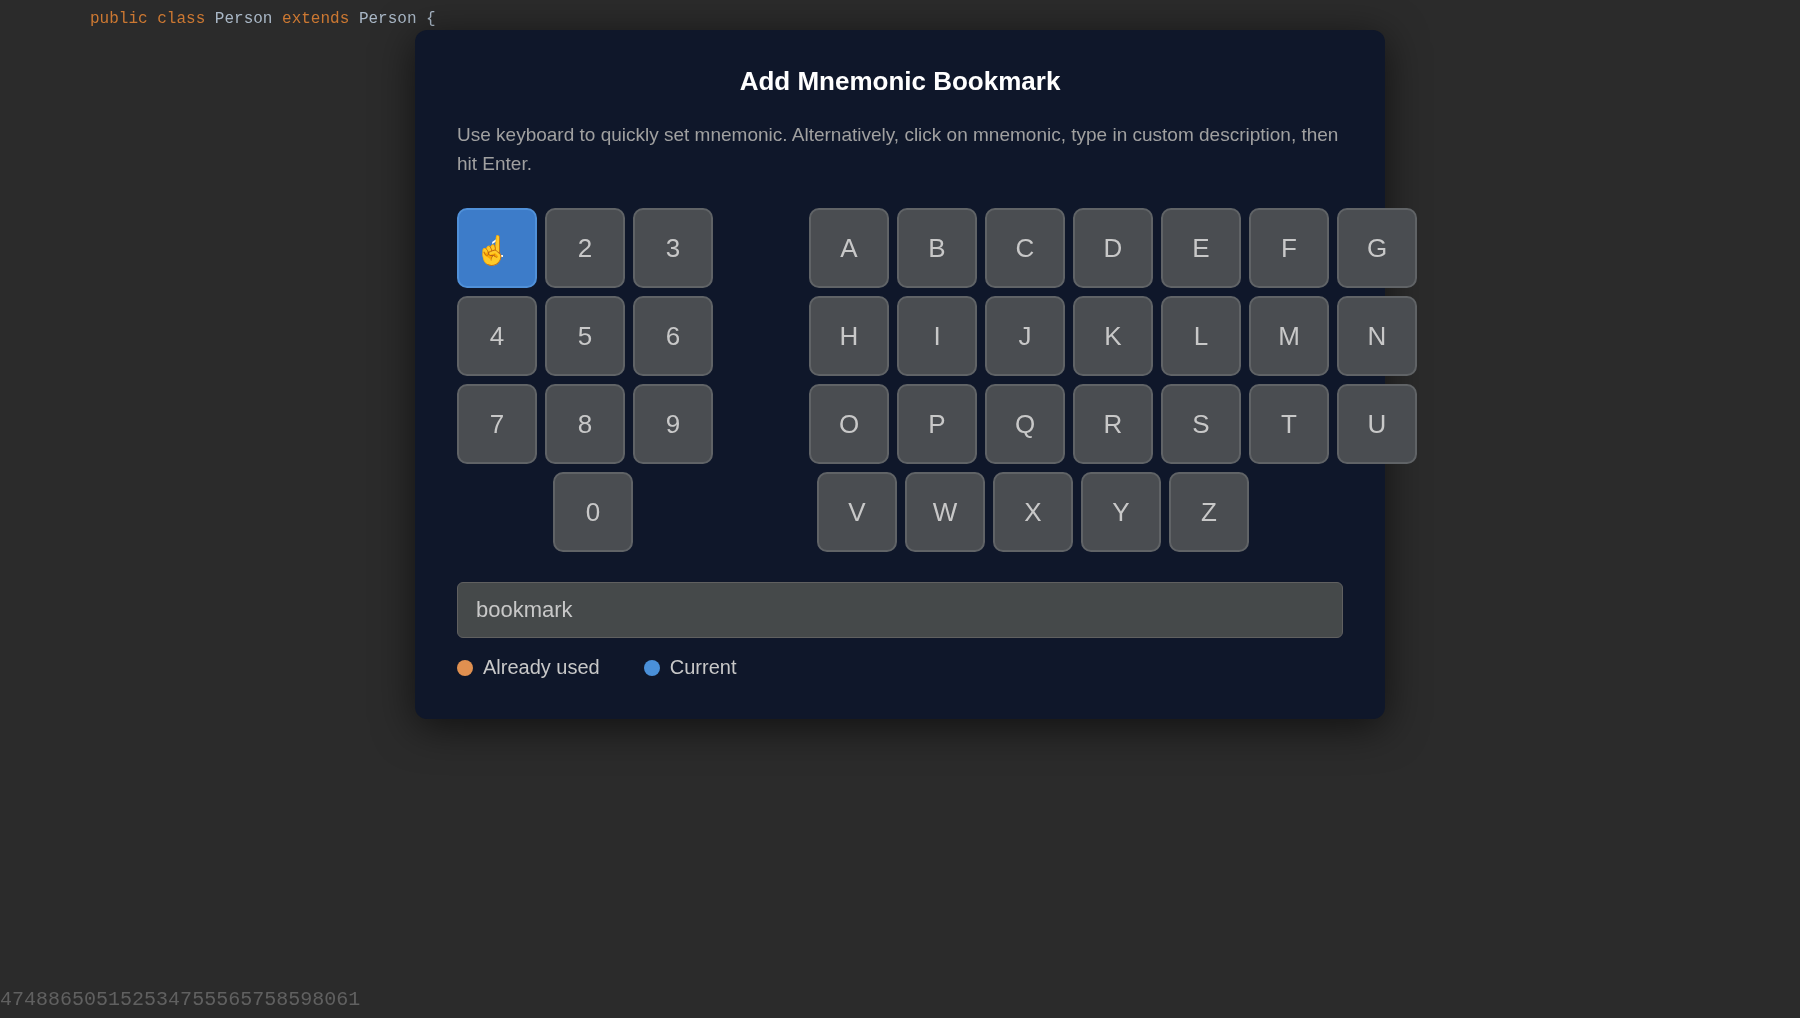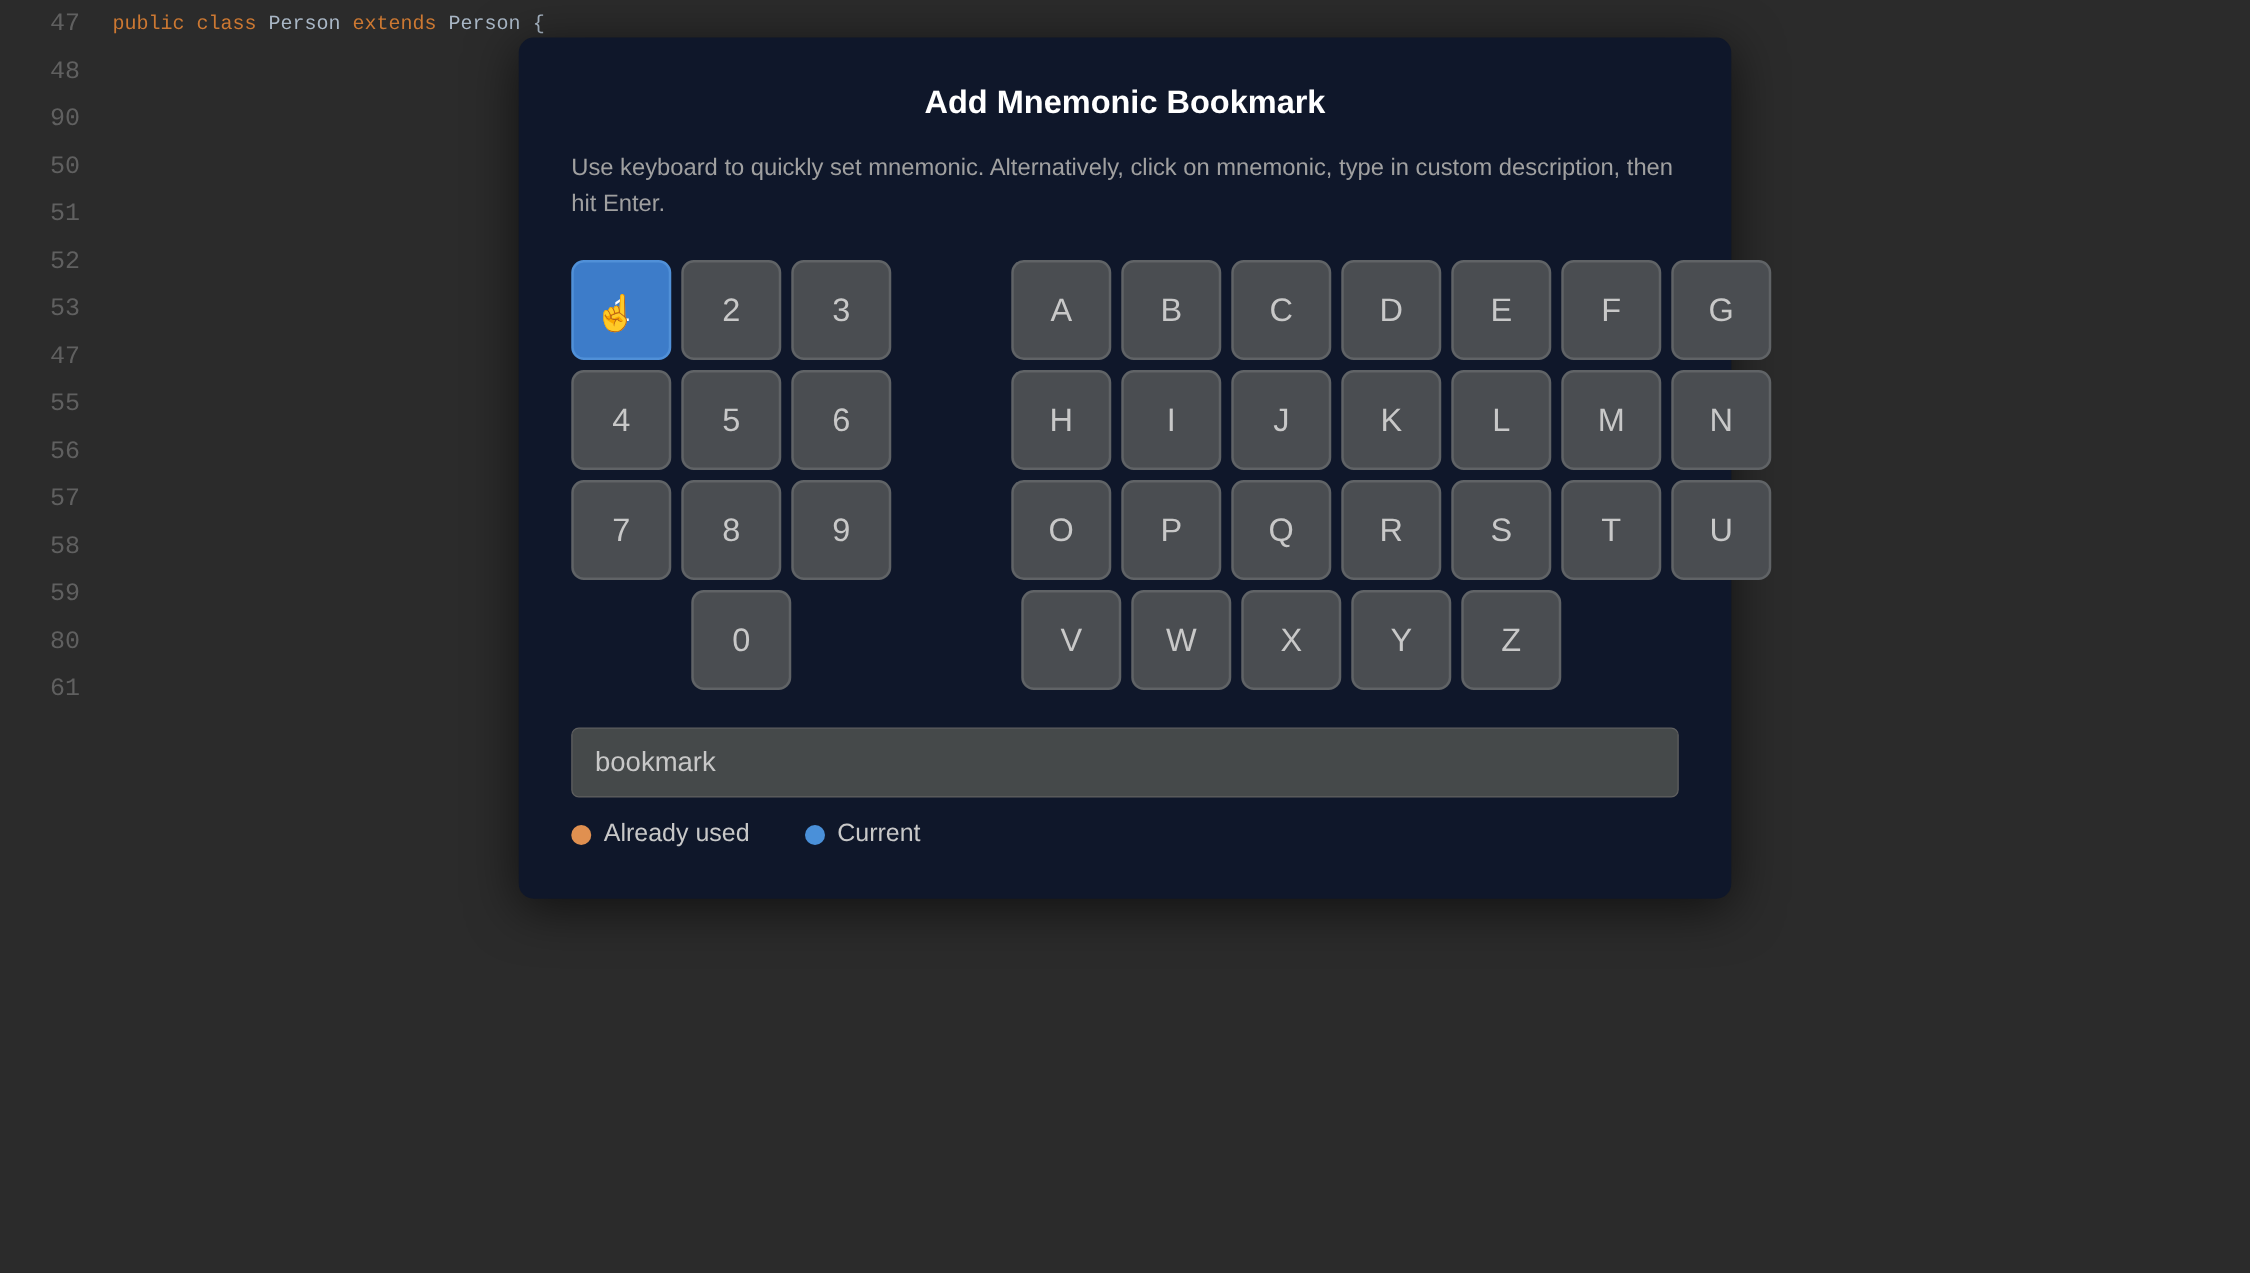--- a/index.html
+++ b/index.html
@@ -19,23 +19,23 @@
       top: 0; left: 0;
       width: 100%; height: 100%;
       display: flex;
     }
 
     .line-numbers {
       width: 80px;
       background: #2b2b2b;
       padding-top: 0;
       display: flex;
-      flex-direction: column;
       align-items: flex-end;
       padding-right: 16px;
+      margin-top: 28px;
     }
 
     .line-number {
       height: 38px;
       display: flex;
       align-items: center;
       color: #606060;
       font-size: 20px;
       font-family: 'Courier New', monospace;
     }
@@ -192,21 +192,21 @@
       transform: translate(-4px, 2px);
     }
   </style>
 </head>
 <body>
 
 <div class="editor-bg">
   <div class="line-numbers">
     <div class="line-number">47</div>
     <div class="line-number">48</div>
-    <div class="line-number">90</div>
+    <div class="line-number">86</div>
     <div class="line-number">50</div>
     <div class="line-number">51</div>
     <div class="line-number">52</div>
     <div class="line-number">53</div>
     <div class="line-number">47</div>
     <div class="line-number">55</div>
     <div class="line-number">56</div>
     <div class="line-number">57</div>
     <div class="line-number">58</div>
     <div class="line-number">59</div>

